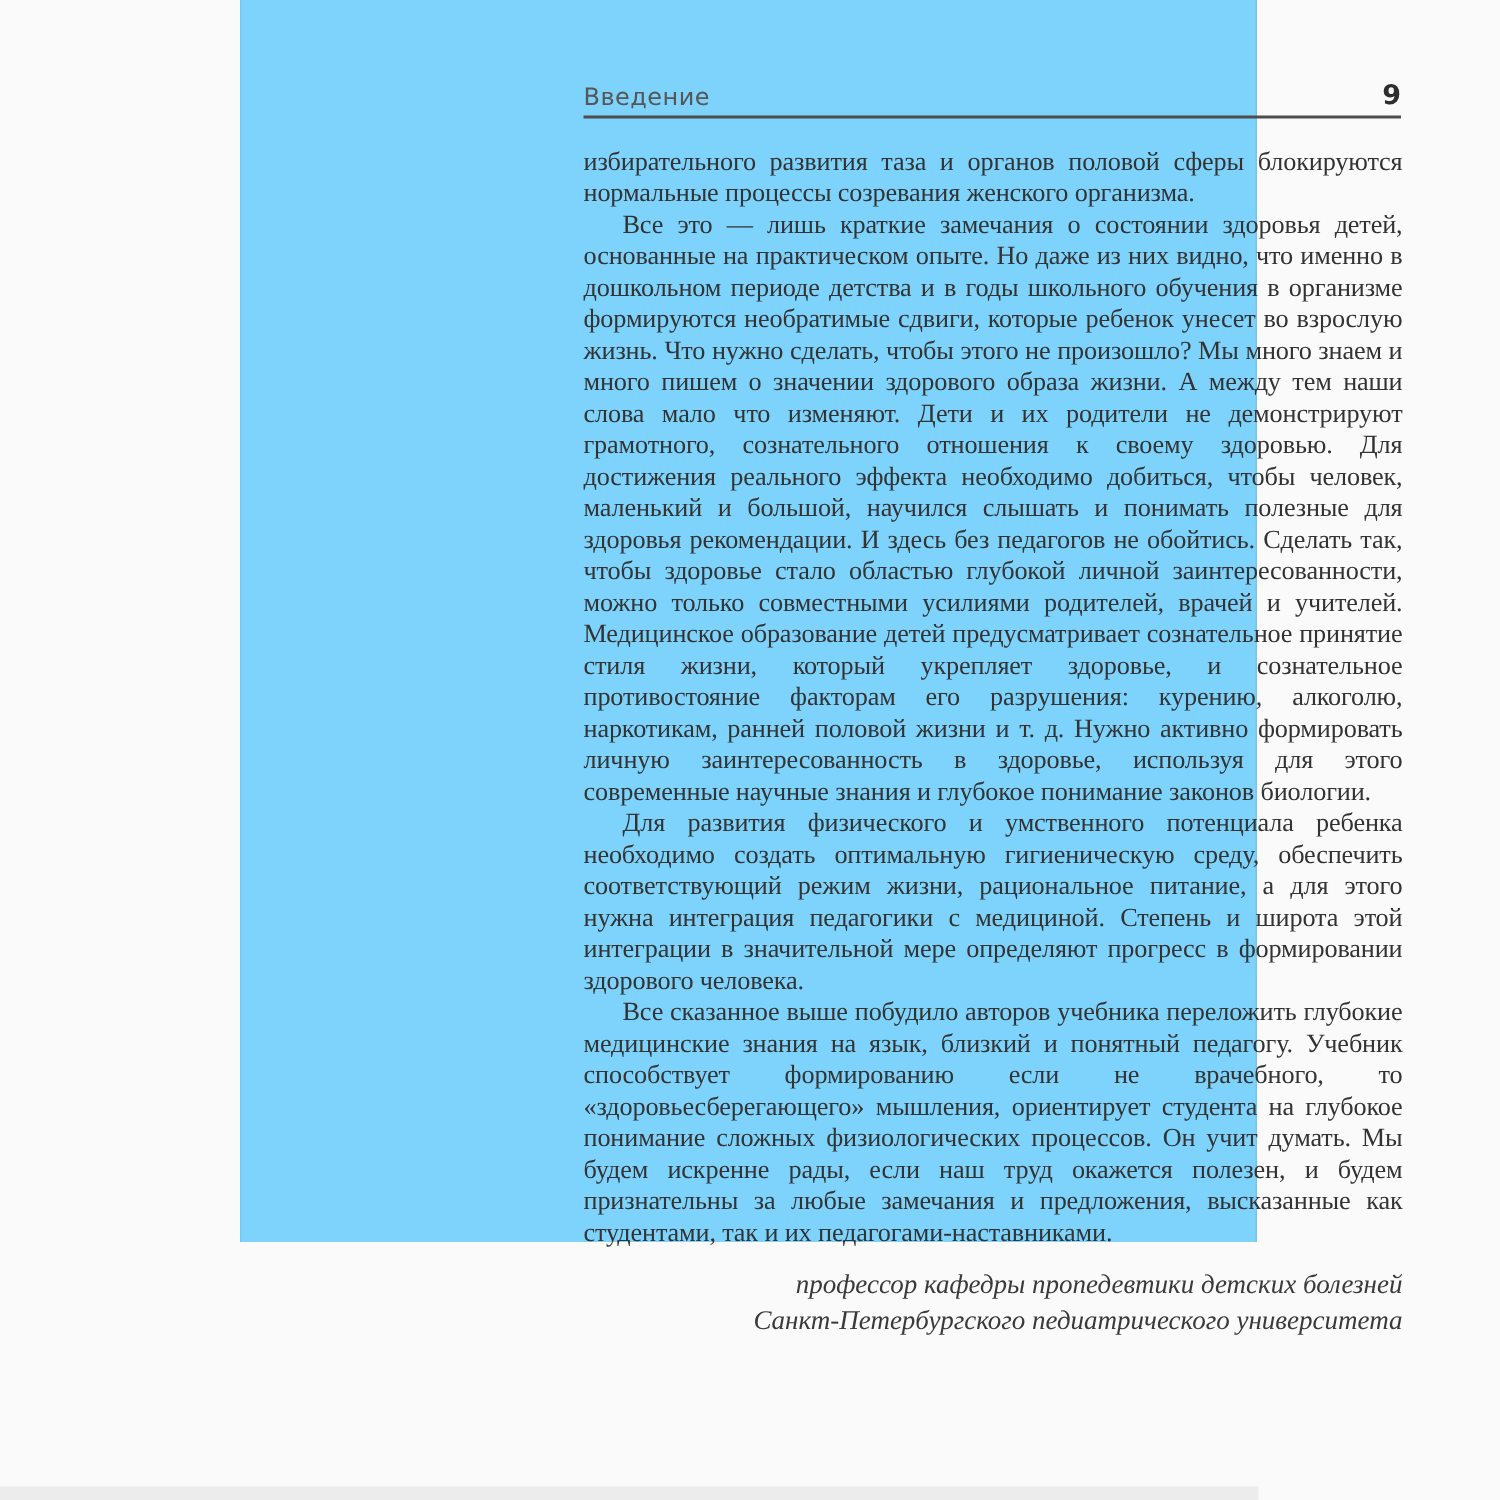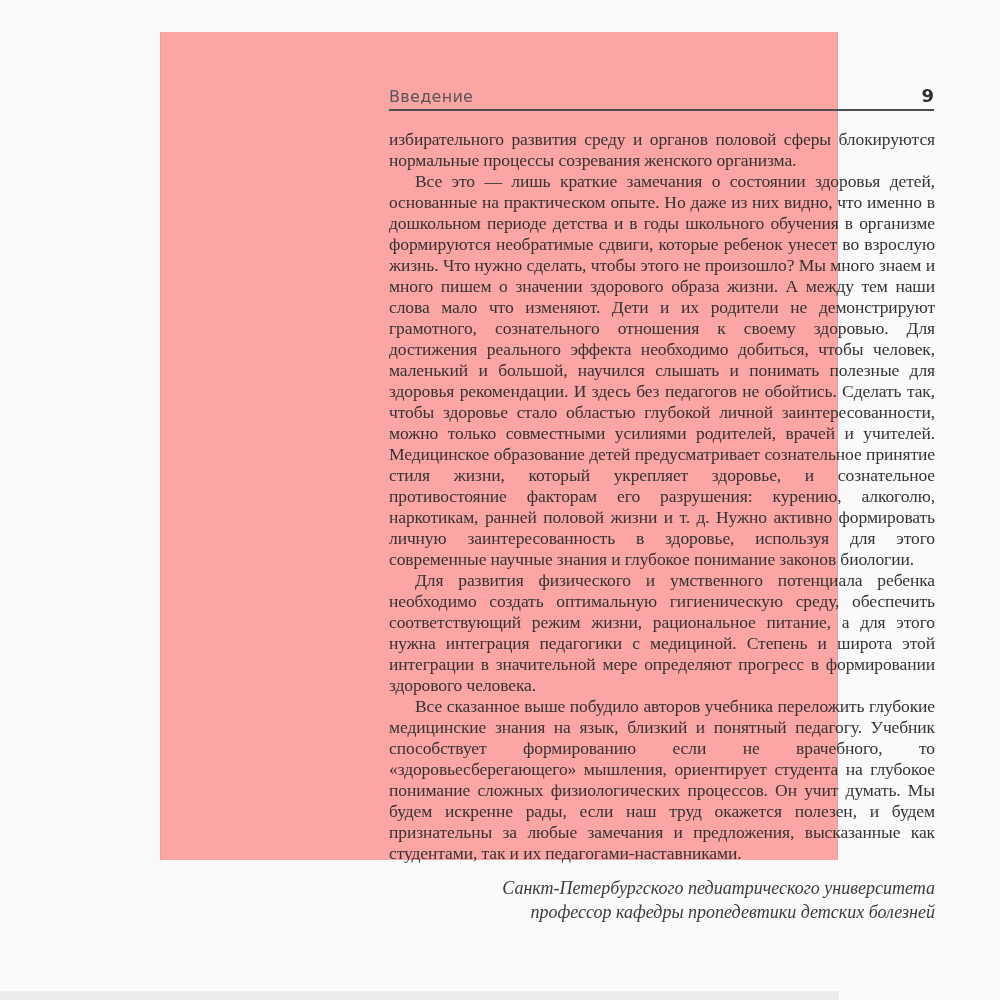--- a/index.html
+++ b/index.html
@@ -15,25 +15,24 @@
     background: #fafafa;
     overflow: hidden;
   }
   
   .page {
     position: absolute;
     left: 160px;
     top: 0;
     width: 678px;
     height: 828px;
-    background: #fca5a5;
+    background: #7dd3fc;
     border-left: 1px solid rgba(0,0,0,0.05);
     border-right: 1px solid rgba(0,0,0,0.06);
     box-sizing: border-box;
-    margin-top: 32px;
   }
   .page-bottom-edge {
     position: absolute;
     left: 0;
     top: 991px;
     width: 839px;
     height: 9px;
     background: #ececec;
   }
   
@@ -105,31 +104,31 @@
   <div class="page">
 
     <div class="running-title">Введение</div>
 
     <div class="page-number">9</div>
 
     <div class="header-rule"></div>
 
     <div class="body-column">
 
-      <p>избирательного развития среду и органов половой сферы блокируются нормальные процессы созревания женского организма.</p>
+      <p>избирательного развития таза и органов половой сферы блокируются нормальные процессы созревания женского организма.</p>
 
       <p class="indented">Все это — лишь краткие замечания о состоянии здоровья детей, основанные на практическом опыте. Но даже из них видно, что именно в дошкольном периоде детства и в годы школьного обучения в организме формируются необратимые сдвиги, которые ребенок унесет во взрослую жизнь. Что нужно сделать, чтобы этого не произошло? Мы много знаем и много пишем о значении здорового образа жизни. А между тем наши слова мало что изменяют. Дети и их родители не демонстрируют грамотного, сознательного отношения к своему здоровью. Для достижения реального эффекта необходимо добиться, чтобы человек, маленький и большой, научился слышать и понимать полезные для здоровья рекомендации. И здесь без педагогов не обойтись. Сделать так, чтобы здоровье стало областью глубокой личной заинтересованности, можно только совместными усилиями родителей, врачей и учителей. Медицинское образование детей предусматривает сознательное принятие стиля жизни, который укрепляет здоровье, и сознательное противостояние факторам его разрушения: курению, алкоголю, наркотикам, ранней половой жизни и т. д. Нужно активно формировать личную заинтересованность в здоровье, используя для этого современные научные знания и глубокое понимание законов биологии.</p>
 
       <p class="indented">Для развития физического и умственного потенциала ребенка необходимо создать оптимальную гигиеническую среду, обеспечить соответствующий режим жизни, рациональное питание, а для этого нужна интеграция педагогики с медициной. Степень и широта этой интеграции в значительной мере определяют прогресс в формировании здорового человека.</p>
 
       <p class="indented">Все сказанное выше побудило авторов учебника переложить глубокие медицинские знания на язык, близкий и понятный педагогу. Учебник способствует формированию если не врачебного, то «здоровьесберегающего» мышления, ориентирует студента на глубокое понимание сложных физиологических процессов. Он учит думать. Мы будем искренне рады, если наш труд окажется полезен, и будем признательны за любые замечания и предложения, высказанные как студентами, так и их педагогами-наставниками.</p>
 
       <div class="signature">
+        <div>профессор кафедры пропедевтики детских болезней</div>
         <div>Санкт-Петербургского педиатрического университета</div>
-        <div>профессор кафедры пропедевтики детских болезней</div>
       </div>
 
     </div>
 
   </div>
 
   <div class="page-bottom-edge"></div>
 
 </div>
 

